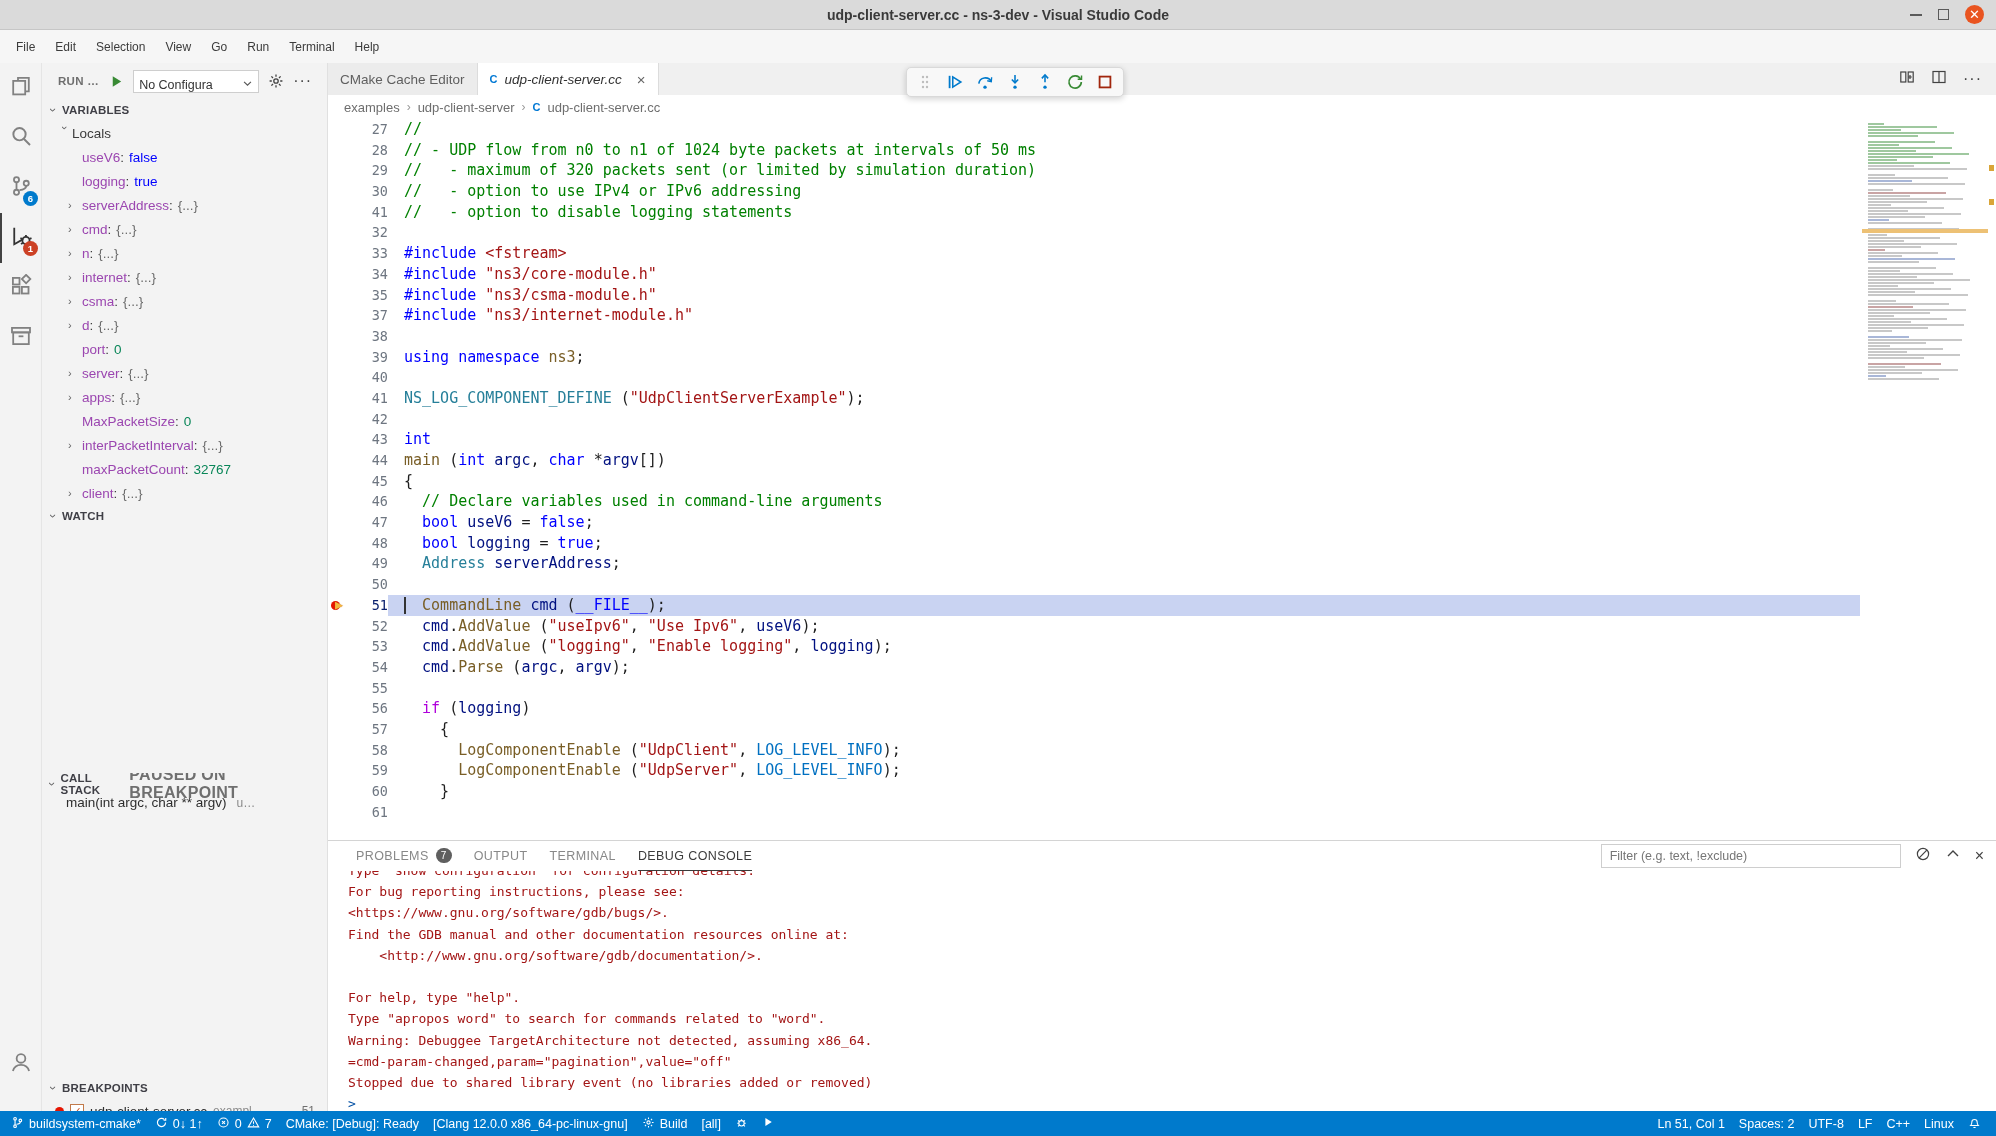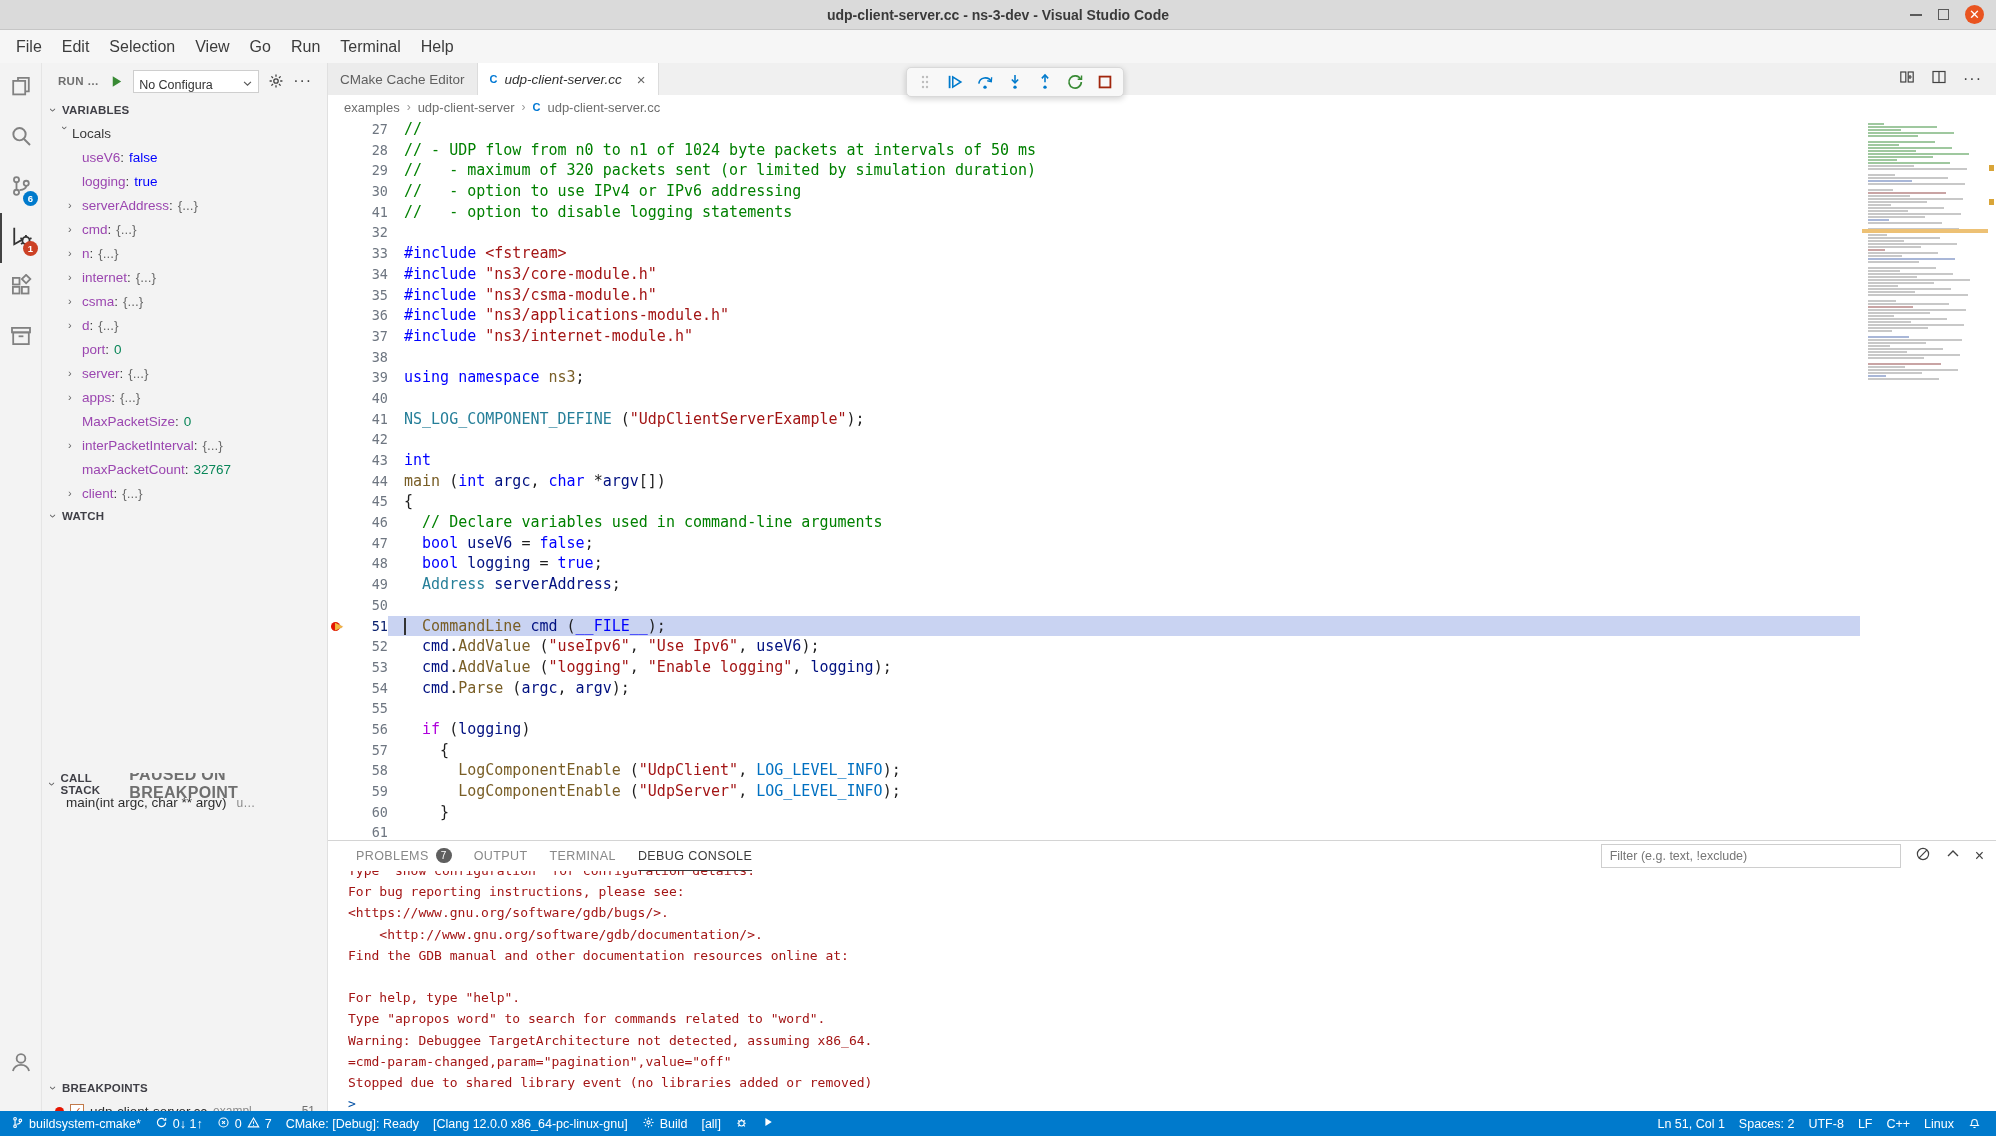--- a/index.html
+++ b/index.html
@@ -8,21 +8,21 @@
 
   
   .titlebar { height:30px; background:#dadada; border-bottom:1px solid #c6c6c6; display:flex; align-items:center; justify-content:center; position:relative; }
   .titlebar .title { font-size:14px; font-weight:bold; color:#3a3a3a; }
   .win-controls { position:absolute; right:12px; top:0; height:100%; display:flex; align-items:center; gap:16px; }
   .wc-min { width:12px; height:2px; background:#5a5a5a; }
   .wc-max { width:11px; height:11px; border:1.5px solid #5a5a5a; }
   .wc-close { width:19px; height:19px; border-radius:50%; background:#e95420; color:#fff; font-size:13px; display:flex; align-items:center; justify-content:center; line-height:1; }
 
   
-  .menubar { height:33px; background:#f6f6f6; display:flex; align-items:center; padding-left:6px; font-size:16px; color:#3c3c3c; }
+  .menubar { height:33px; background:#f6f6f6; display:flex; align-items:center; padding-left:6px; font-size:12px; color:#3c3c3c; }
   .menu-item { padding:5px 10px; border-radius:4px; }
 
   
   .workbench { display:flex; height:1048px; }
 
   .activitybar { width:42px; background:#f3f3f3; border-right:1px solid #e5e5e5; position:relative; flex:none; }
   .ab-item { height:50px; display:flex; align-items:center; justify-content:center; color:#818181; position:relative; }
   .ab-item.active { color:#333; box-shadow:inset 2px 0 0 #424242; }
   .ab-badge { position:absolute; right:3px; bottom:7px; min-width:15px; height:15px; border-radius:8px; background:#007acc; color:#fff; font-size:9.5px; display:flex; align-items:center; justify-content:center; padding:0 3px; font-weight:bold; }
   .ab-badge.red { background:#cc4125; }
@@ -486,25 +486,20 @@
             </div>
             <div class="crow">
               <span class="glyph"></span>
               <span class="lnum">34</span>
               <span class="ltext"><span style="color: rgb(0, 0, 255);">#include </span><span style="color: rgb(163, 21, 21);">"ns3/core-module.h"</span></span>
             </div>
             <div class="crow">
               <span class="glyph"></span>
               <span class="lnum">35</span>
               <span class="ltext"><span style="color: rgb(0, 0, 255);">#include </span><span style="color: rgb(163, 21, 21);">"ns3/csma-module.h"</span></span>
-            </div>
-            <div class="crow">
-              <span class="glyph"></span>
-              <span class="lnum">36</span>
-              <span class="ltext"><span style="color: rgb(0, 0, 255);">#include </span><span style="color: rgb(163, 21, 21);">"ns3/applications-module.h"</span></span>
             </div>
             <div class="crow">
               <span class="glyph"></span>
               <span class="lnum">37</span>
               <span class="ltext"><span style="color: rgb(0, 0, 255);">#include </span><span style="color: rgb(163, 21, 21);">"ns3/internet-module.h"</span></span>
             </div>
             <div class="crow">
               <span class="glyph"></span>
               <span class="lnum">38</span>
               <span class="ltext"></span>
@@ -751,22 +746,22 @@
           <span><svg width="16" height="16" viewBox="0 0 16 16" fill="none" stroke="#424242" stroke-width="1.4">
                 <path d="M3 10l5-5 5 5"></path>
               </svg></span>
           <span style="font-size:16px;color:#424242;">×</span>
         </div>
       </div>
       <div class="console" id="console">
           <div class="con-row clipped">Type "show configuration" for configuration details.</div>
           <div class="con-row">For bug reporting instructions, please see:</div>
           <div class="con-row">&lt;https://www.gnu.org/software/gdb/bugs/&gt;.</div>
+          <div class="con-row">Find the GDB manual and other documentation resources online at:</div>
           <div class="con-row">    &lt;http://www.gnu.org/software/gdb/documentation/&gt;.</div>
-          <div class="con-row">Find the GDB manual and other documentation resources online at:</div>
           <div class="con-row"> </div>
           <div class="con-row">For help, type "help".</div>
           <div class="con-row">Type "apropos word" to search for commands related to "word".</div>
           <div class="con-row">Warning: Debuggee TargetArchitecture not detected, assuming x86_64.</div>
           <div class="con-row">=cmd-param-changed,param="pagination",value="off"</div>
           <div class="con-row">Stopped due to shared library event (no libraries added or removed)</div>
           <div class="con-row con-prompt">&gt;</div>
         </div>
     </div>
   </div>

